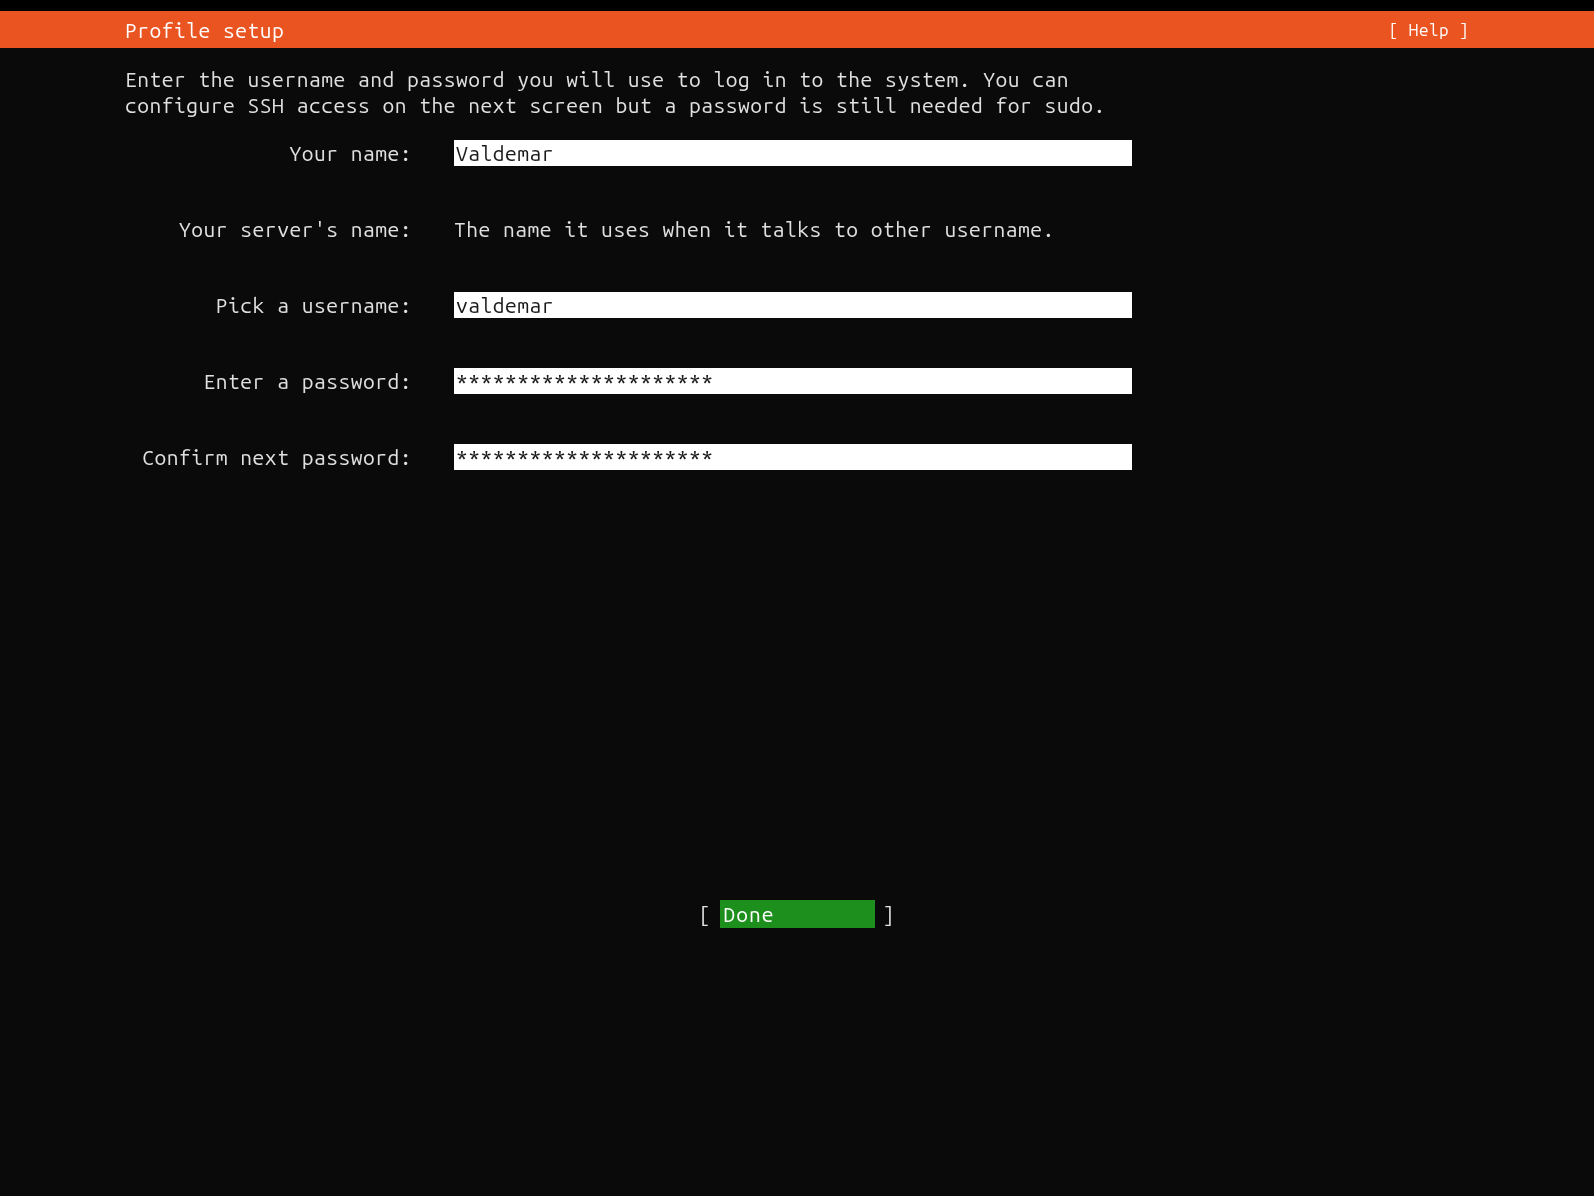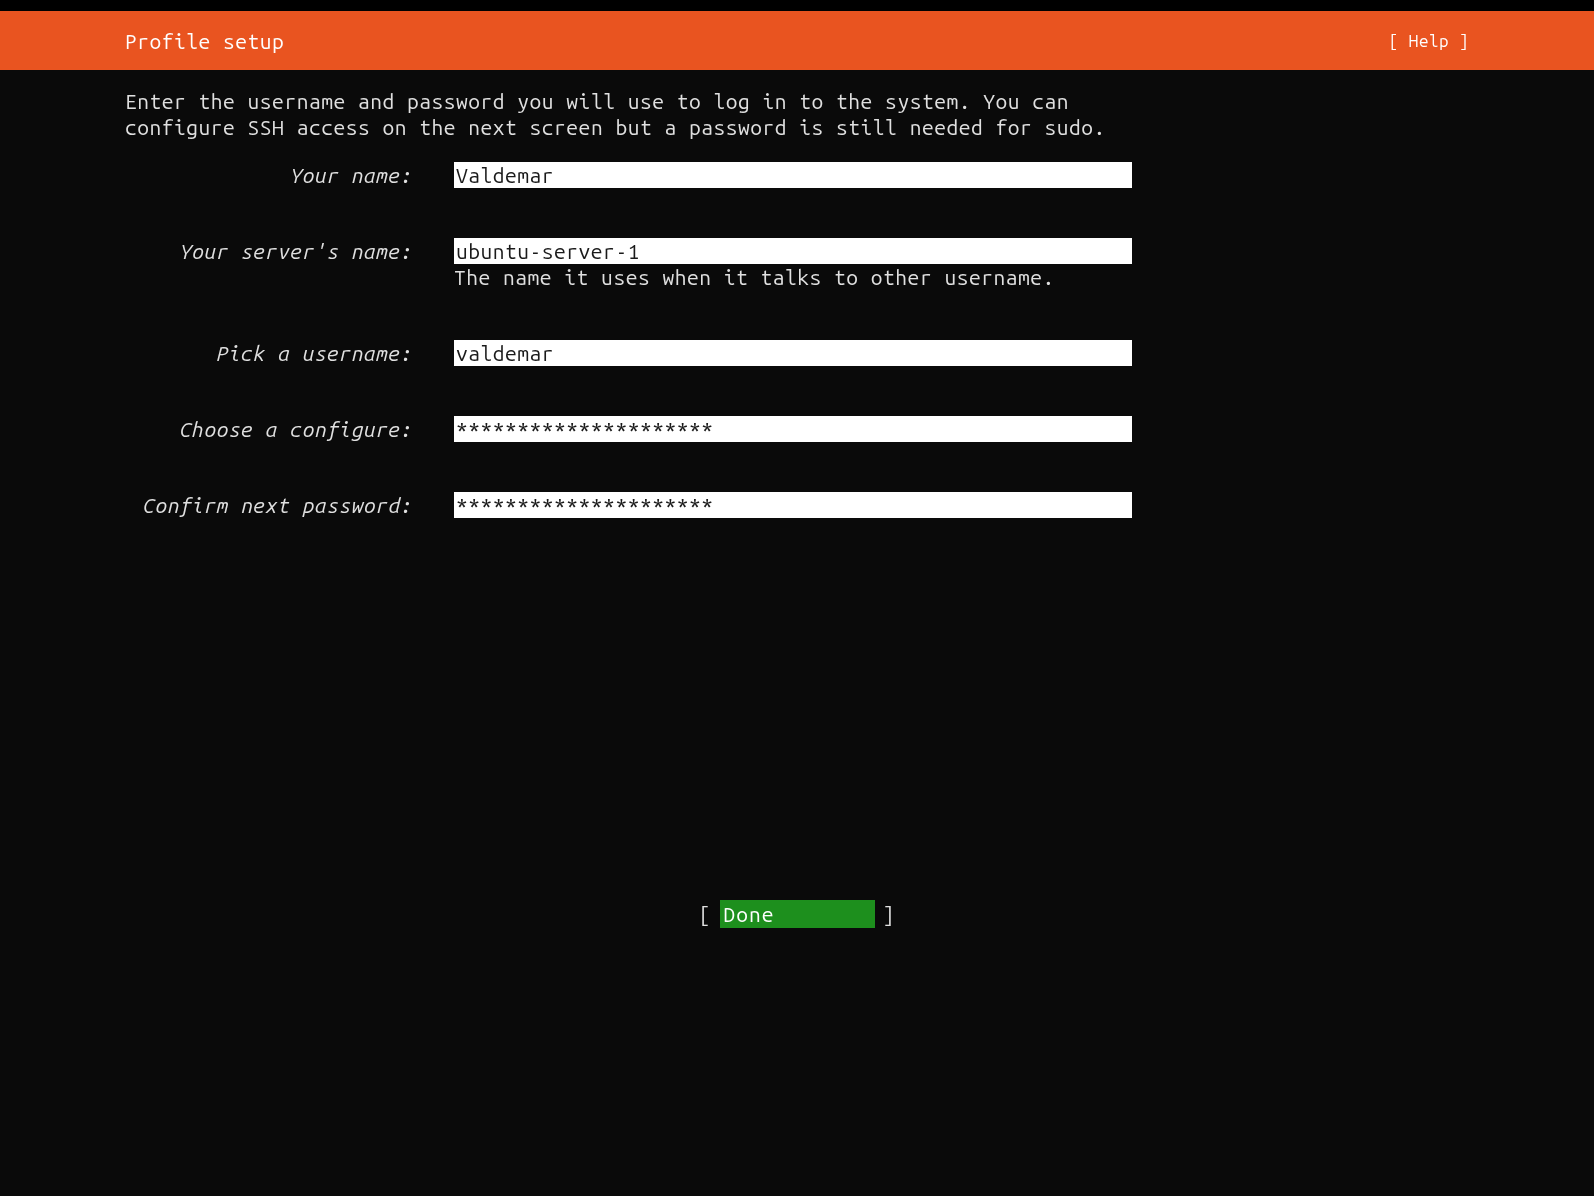--- a/index.html
+++ b/index.html
@@ -18,21 +18,21 @@
     position: relative;
   }
   .topbar-black {
     background: #000;
     height: 11px;
     width: 100%;
   }
   .header {
     background: #e95420;
     color: #fff;
-    height: 59px;
+    height: 37px;
     display: flex;
     justify-content: space-between;
     align-items: center;
     padding: 0 125px 0 125px;
   }
   .header-title {
     font-size: 21px;
     letter-spacing: 0.5px;
   }
   .header-help {
@@ -55,21 +55,20 @@
     margin-bottom: 50px;
   }
   .form-label {
     width: 305px;
     text-align: right;
     padding-right: 18px;
     color: #e0e0e0;
     line-height: 26px;
     letter-spacing: 0.5px;
     flex-shrink: 0;
-    font-style: italic;
   }
   .form-field-wrap {
     flex: 1;
     max-width: 702px;
     padding-left: 24px;
   }
   .form-input {
     background: #ffffff;
     color: #1a1a1a;
     border: none;
@@ -137,34 +136,33 @@
   <div class="form-row">
     <div class="form-label">Your name:</div>
     <div class="form-field-wrap">
       <input class="form-input" type="text" value="Valdemar" style="">
     </div>
   </div>
 
   <div class="form-row">
     <div class="form-label">Your server's name:</div>
     <div class="form-field-wrap">
-      <input class="form-input" type="text" value="ubuntu-server-1" style="">
       <div class="form-hint">The name it uses when it talks to other username.</div>
     </div>
   </div>
 
   <div class="form-row">
     <div class="form-label">Pick a username:</div>
     <div class="form-field-wrap">
       <input class="form-input" type="text" value="valdemar" style="">
     </div>
   </div>
 
   <div class="form-row">
-    <div class="form-label">Choose a configure:</div>
+    <div class="form-label">Enter a password:</div>
     <div class="form-field-wrap">
       <input class="form-input" type="text" value="*********************" style="">
     </div>
   </div>
 
   <div class="form-row">
     <div class="form-label">Confirm next password:</div>
     <div class="form-field-wrap">
       <input class="form-input" type="text" value="*********************" style="">
     </div>

